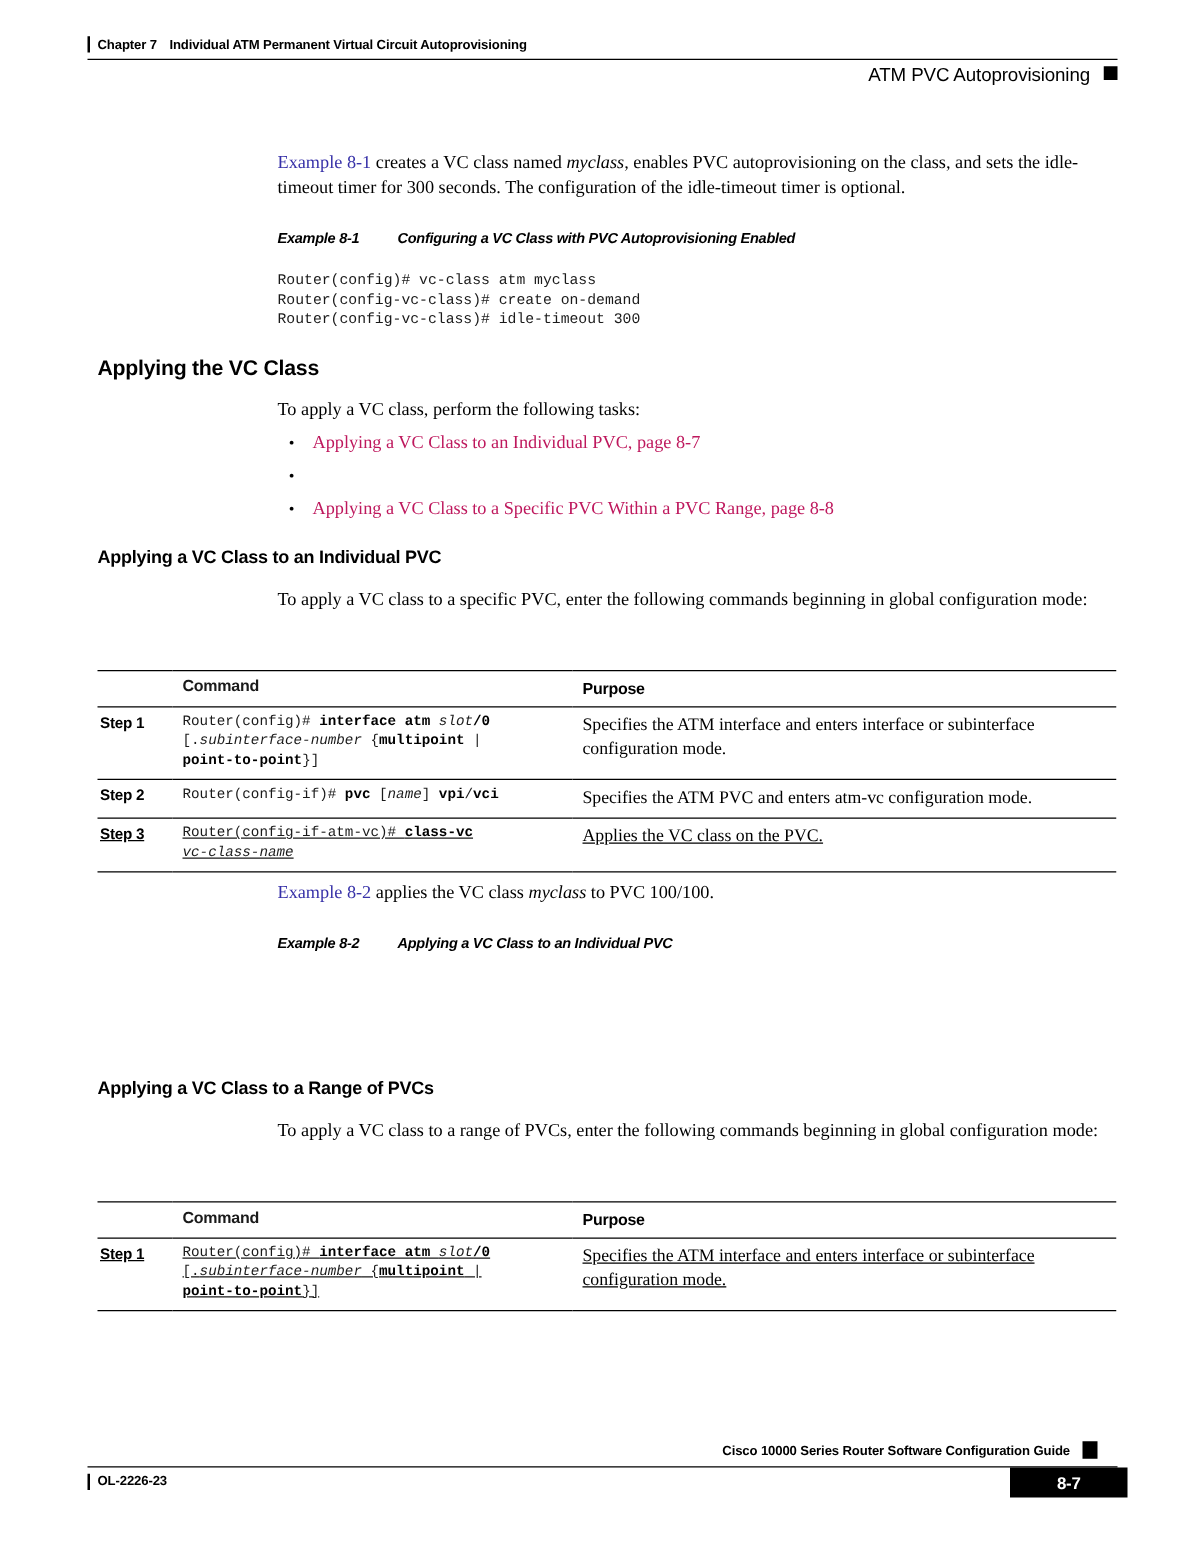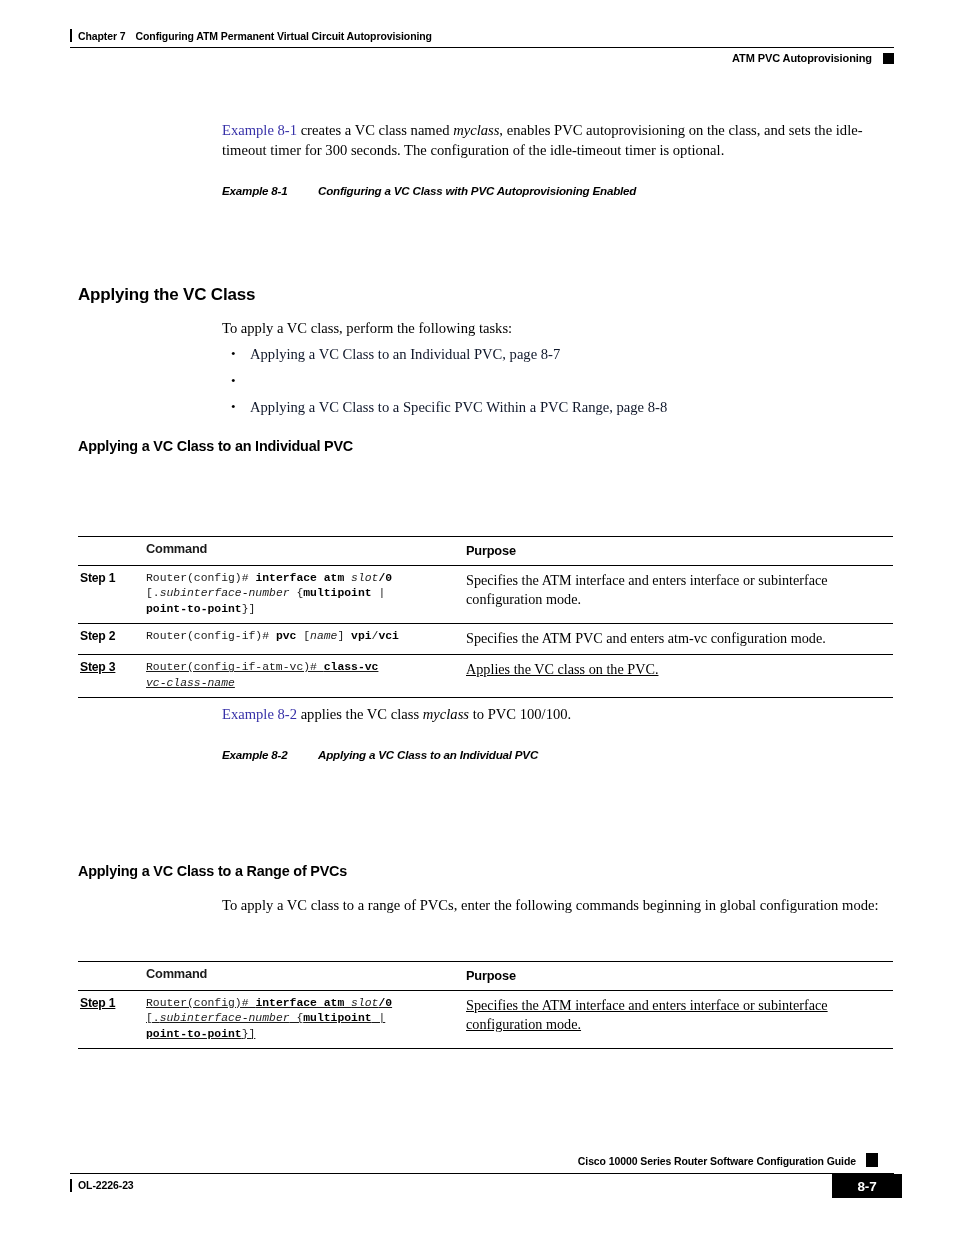--- a/index.html
+++ b/index.html
@@ -59,22 +59,22 @@
     top: 17px;
     width: 824px;
     height: 1.3px;
     background: #000;
   }
   .runhead-section {
     position: absolute;
     right: 22px;
     top: 22px;
     font-family: "Liberation Sans", "DejaVu Sans", sans-serif;
-    font-weight: bold;
-    font-size: 11px;
+    font-weight: normal;
+    font-size: 15px;
     letter-spacing: -0.1px;
     white-space: nowrap;
     margin-left: 42px;
   }
   .runhead-square {
     position: absolute;
     right: 0px;
     top: 23px;
     width: 11px;
     height: 11px;
@@ -151,21 +151,21 @@
   }
   .bullet-dot {
     width: 28px;
     flex: 0 0 28px;
     text-align: left;
     padding-left: 9px;
     box-sizing: border-box;
     font-size: 13px;
     line-height: 20px;
   }
-  .bullet-text { color: #0f172a; }
+  .bullet-text { color: #be185d; }
 
   
   .steptable {
     position: absolute;
     left: 78px;
     width: 815px;
     border-collapse: collapse;
     table-layout: fixed;
   }
   .steptable col.c-step { width: 60px; }
@@ -269,21 +269,21 @@
     left: -8px;
     top: 0px;
     width: 2px;
     height: 13px;
     background: #000;
   }
   .footer-pagebox {
     position: absolute;
     right: -8px;
     top: 19px;
-    width: 70px;
+    width: 94px;
     height: 24px;
     background: #000;
     color: #fff;
     font-family: "Liberation Sans", "DejaVu Sans", sans-serif;
     font-weight: bold;
     font-size: 13.5px;
     letter-spacing: -0.2px;
     display: flex;
     align-items: center;
     justify-content: center;
@@ -291,36 +291,39 @@
 </style>
 </head>
 <body>
 
 <div class="page">
 
   <div class="runhead">
     <div class="runhead-chapter">
       <span class="rule-left"></span>
       <span>Chapter 7</span>
-      <span>Configuring ATM Permanent Virtual Circuit Autoprovisioning</span>
+      <span>Individual ATM Permanent Virtual Circuit Autoprovisioning</span>
     </div>
     <div class="runhead-rule"></div>
     <div class="runhead-section">ATM PVC Autoprovisioning</div>
     <div class="runhead-square"></div>
   </div>
 
   <div class="body-col" style="top:120px;">
     <p class="para"><span class="lnk">Example 8-1</span><span> creates a VC class named </span><span class="ital">myclass</span><span>, enables PVC autoprovisioning on the class, and sets the idle-timeout timer for 300 seconds. The configuration of the idle-timeout timer is optional.</span></p>
   </div>
 
   <div class="example-caption" style="left:222px; top:184px;">
     <span class="ec-num">Example 8-1</span>
     <span>Configuring a VC Class with PVC Autoprovisioning Enabled</span>
   </div>
 
+  <div class="codeblock" style="left:222px; top:217px;">Router(config)# vc-class atm myclass
+Router(config-vc-class)# create on-demand
+Router(config-vc-class)# idle-timeout 300</div>
 
   <h2 class="sect-head" style="top:285px;">Applying the VC Class</h2>
 
   <div class="body-col" style="top:318px;">
     <p class="para">To apply a VC class, perform the following tasks:</p>
   </div>
 
   <div class="bullets" style="top:344px;">
     <div class="bullet-row">
       <span class="bullet-dot">•</span>
@@ -330,20 +333,23 @@
       <span class="bullet-dot">•</span>
     </div>
     <div class="bullet-row">
       <span class="bullet-dot">•</span>
       <span class="bullet-text">Applying a VC Class to a Specific PVC Within a PVC Range, page 8-8</span>
     </div>
   </div>
 
   <h3 class="sub-head" style="top:438px;">Applying a VC Class to an Individual PVC</h3>
 
+  <div class="body-col" style="top:470px;">
+    <p class="para">To apply a VC class to a specific PVC, enter the following commands beginning in global configuration mode:</p>
+  </div>
 
   <table class="steptable" style="top:536px;">
     <colgroup>
       <col class="c-step">
         <col class="c-cmd">
         <col class="c-purp">
     </colgroup>
     <thead>
       <tr class="hdr">
         <th class="th-empty"></th>

